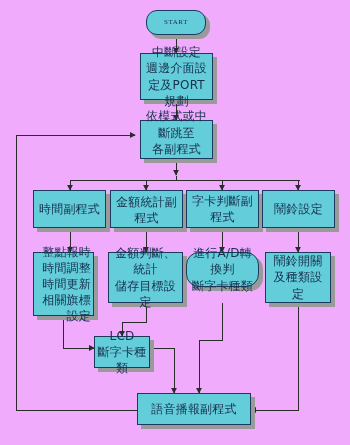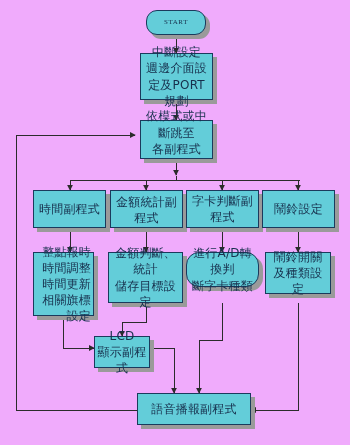--- a/index.html
+++ b/index.html
@@ -141,27 +141,27 @@
   <div class="node" style="left:108px; top:252px; width:75px; height:51px;">
     <span class="label">金額判斷、統計
 儲存目標設定</span>
   </div>
 
   <div class="node" style="left:186px; top:252px; width:73px; height:35px;border-radius:13px;">
     <span class="label">進行A/D轉換判
 斷字卡種類</span>
   </div>
 
-  <div class="node" style="left:265px; top:252px; width:66px; height:42px;">
+  <div class="node" style="left:265px; top:252px; width:66px; height:51px;">
     <span class="label">鬧鈴開關
 及種類設定</span>
   </div>
 
   <div class="node" style="left:94px; top:336px; width:56px; height:32px;">
     <span class="label">LCD
-顯示副程式</span>
+斷字卡種類</span>
   </div>
 
   <div class="node" style="left:137px; top:393px; width:114px; height:32px;">
     <span class="label">語音播報副程式</span>
   </div>
 
 </div>
 
 </body></html>

